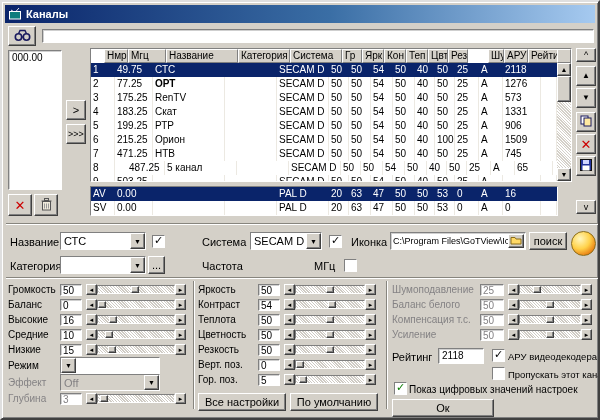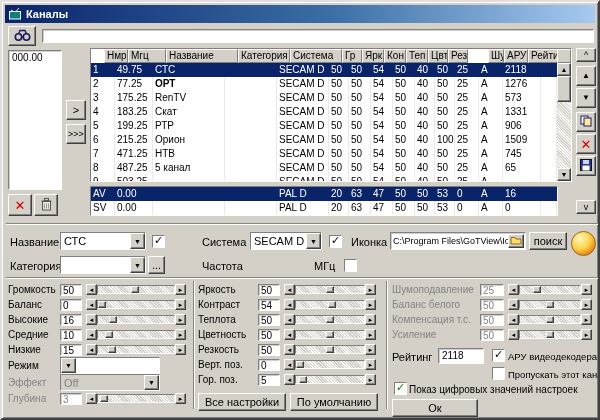--- a/index.html
+++ b/index.html
@@ -114,21 +114,21 @@
   .crow{height:17px}
   
   #lbl-rating{left:390px;top:349px}
   #fld-rating{left:436px;top:346px;width:46px;height:16px;line-height:14px;padding-left:3px;font-size:10px}
   #cb-agc{left:490px;top:347px}#lbl-agc{left:506px;top:349px;font-size:9.5px}
   #cb-skip{left:490px;top:365px}#lbl-skip{left:506px;top:367px;font-size:9.5px}
   #cb-digits{left:392px;top:380px}#lbl-digits{left:407px;top:382px;font-size:10px}
   .pbtn{height:18px}
   #btn-all{left:196px;top:391px;width:88px}
   #btn-def{left:288px;top:391px;width:88px}
-  #btn-ok{left:390px;top:397px;width:86px}
+  #btn-ok{left:390px;top:397px;width:102px}
   #btn-cancel{left:492px;top:397px;width:100px}
 </style>
 </head>
 <body>
 
 <div id="win">
 
   <div id="titlebar">
     <span>
       <svg width="14" height="13" viewBox="0 0 14 13">
@@ -306,21 +306,21 @@
           <div class="g-cell" style="width: 22px;">50</div>
           <div class="g-cell" style="width: 20px;">40</div>
           <div class="g-cell" style="width: 20px;">50</div>
           <div class="g-cell" style="width: 24px;">25</div>
           <div class="g-cell" style="width: 24px;">A</div>
           <div class="g-cell" style="width: 38px;">745</div>
           <div class="g-cell" style="width: 16px;"></div>
         </div>
         <div class="g-row">
           <div class="g-cell" style="width: 24px;">8</div>
-          <div class="g-cell" style="width: 38px;">487.25</div>
+          <div class="g-cell" style="width: 38px; margin-left: 12px;">487.25</div>
           <div class="g-cell" style="width: 72px;">5 канал</div>
           <div class="g-cell" style="width: 52px;"></div>
           <div class="g-cell" style="width: 52px;">SECAM D</div>
           <div class="g-cell" style="width: 20px;">50</div>
           <div class="g-cell" style="width: 22px;">50</div>
           <div class="g-cell" style="width: 22px;">54</div>
           <div class="g-cell" style="width: 22px;">50</div>
           <div class="g-cell" style="width: 20px;">40</div>
           <div class="g-cell" style="width: 20px;">50</div>
           <div class="g-cell" style="width: 24px;">25</div>

